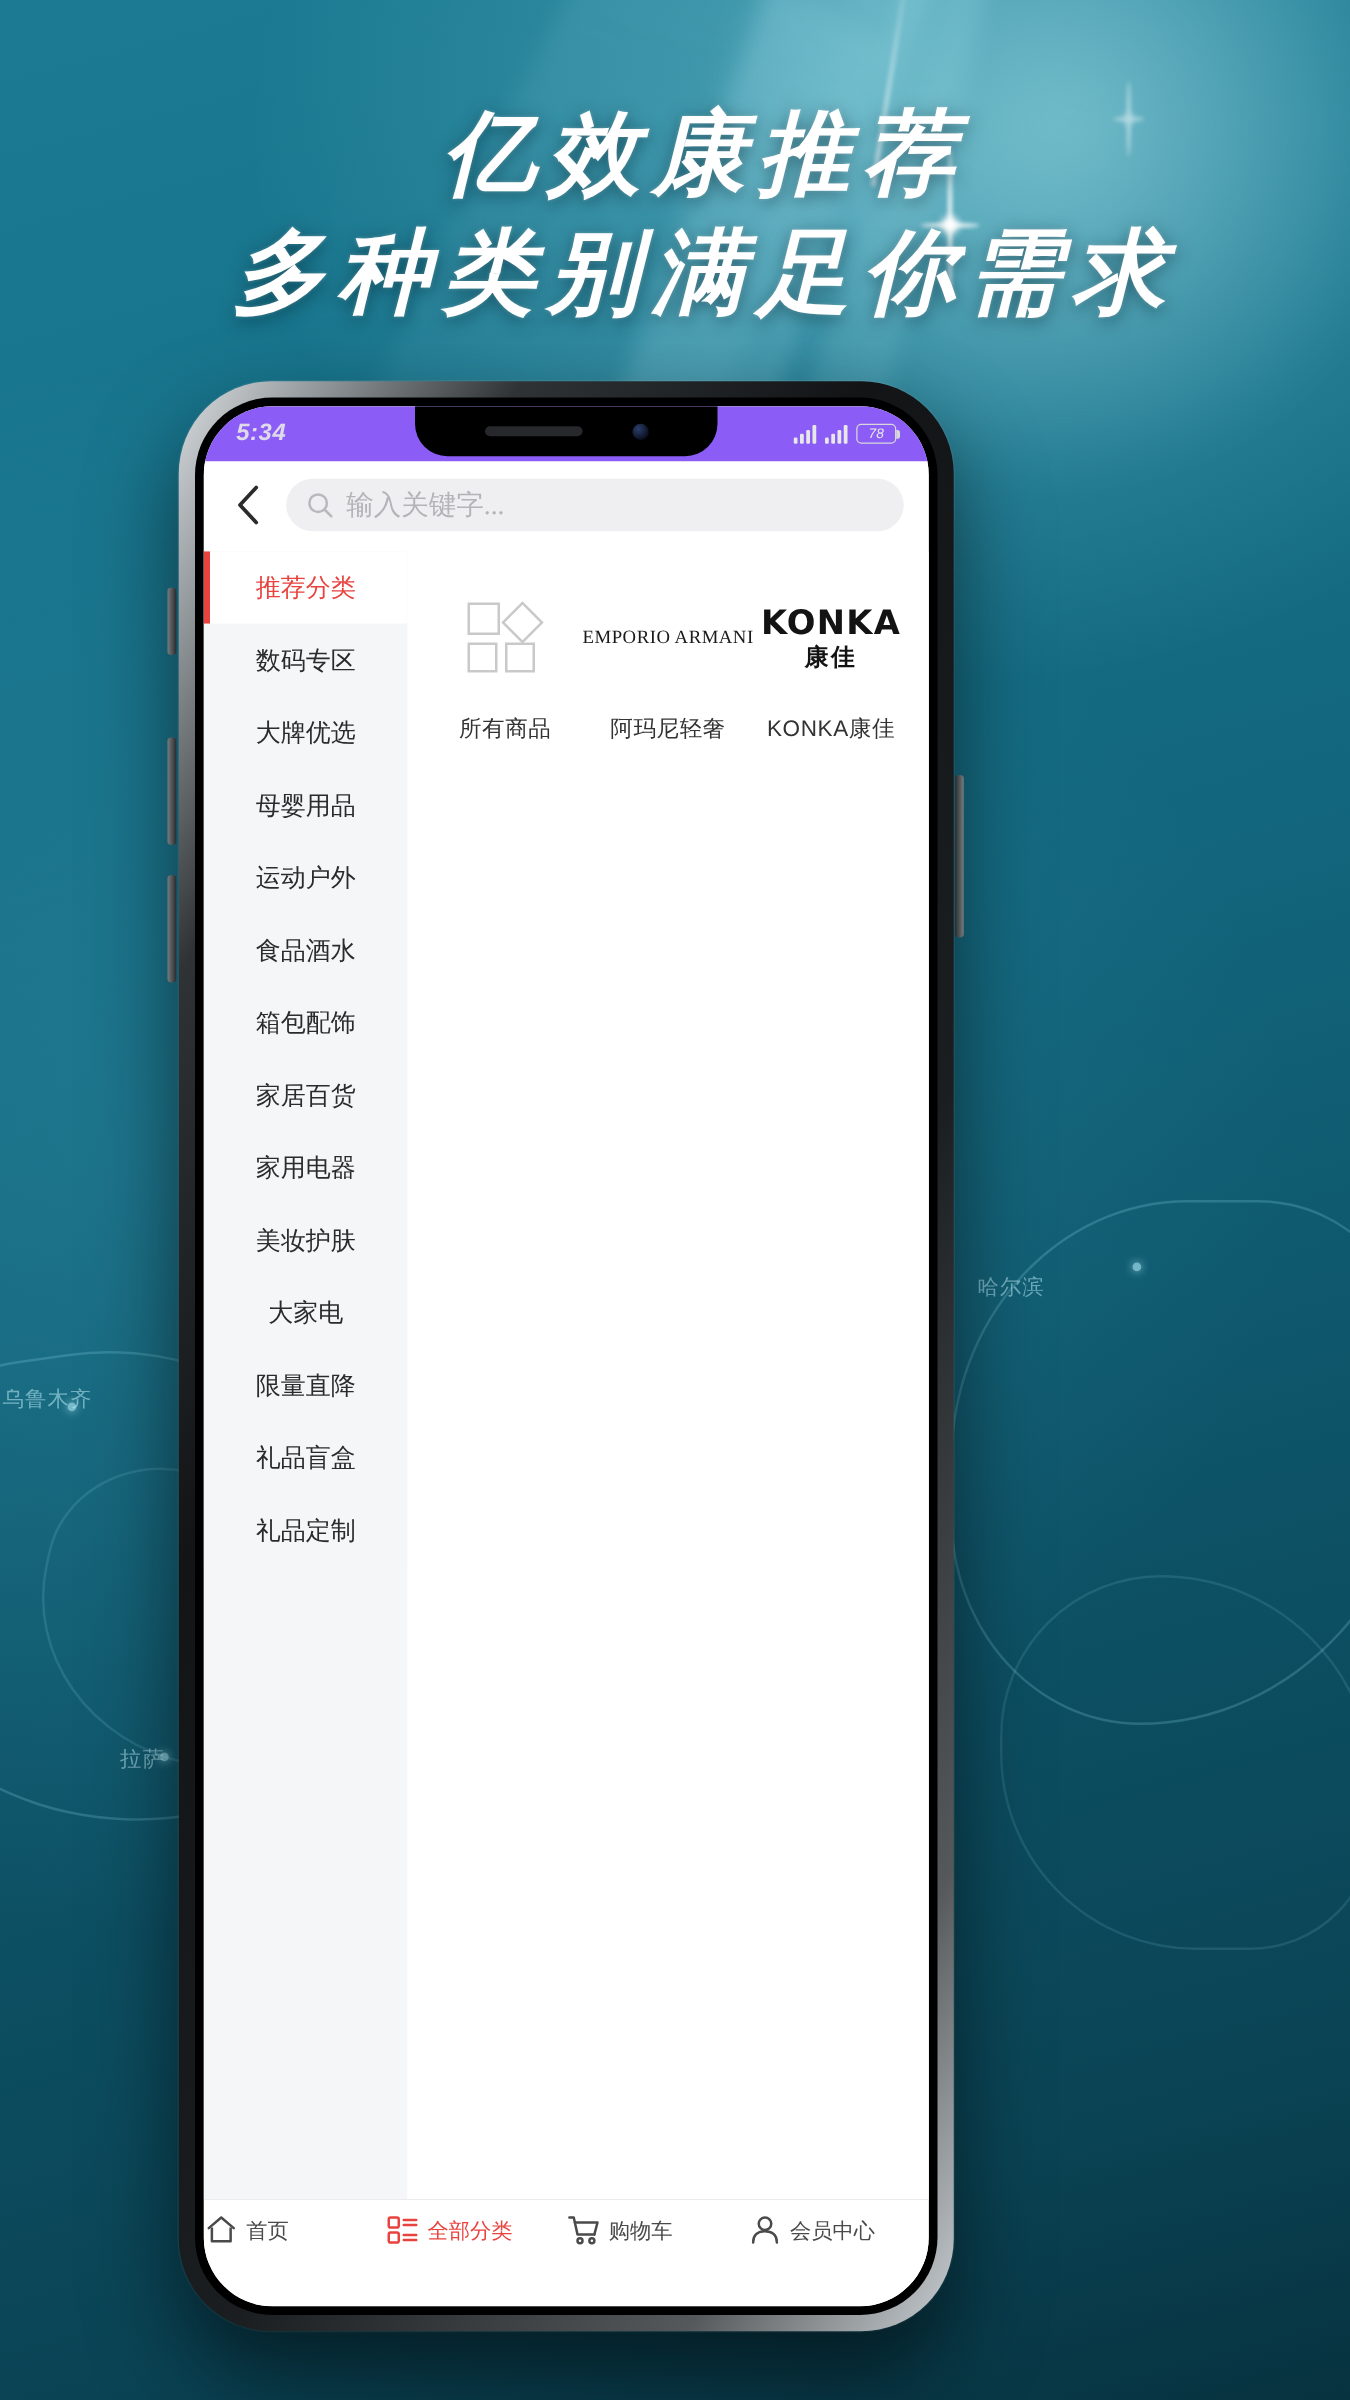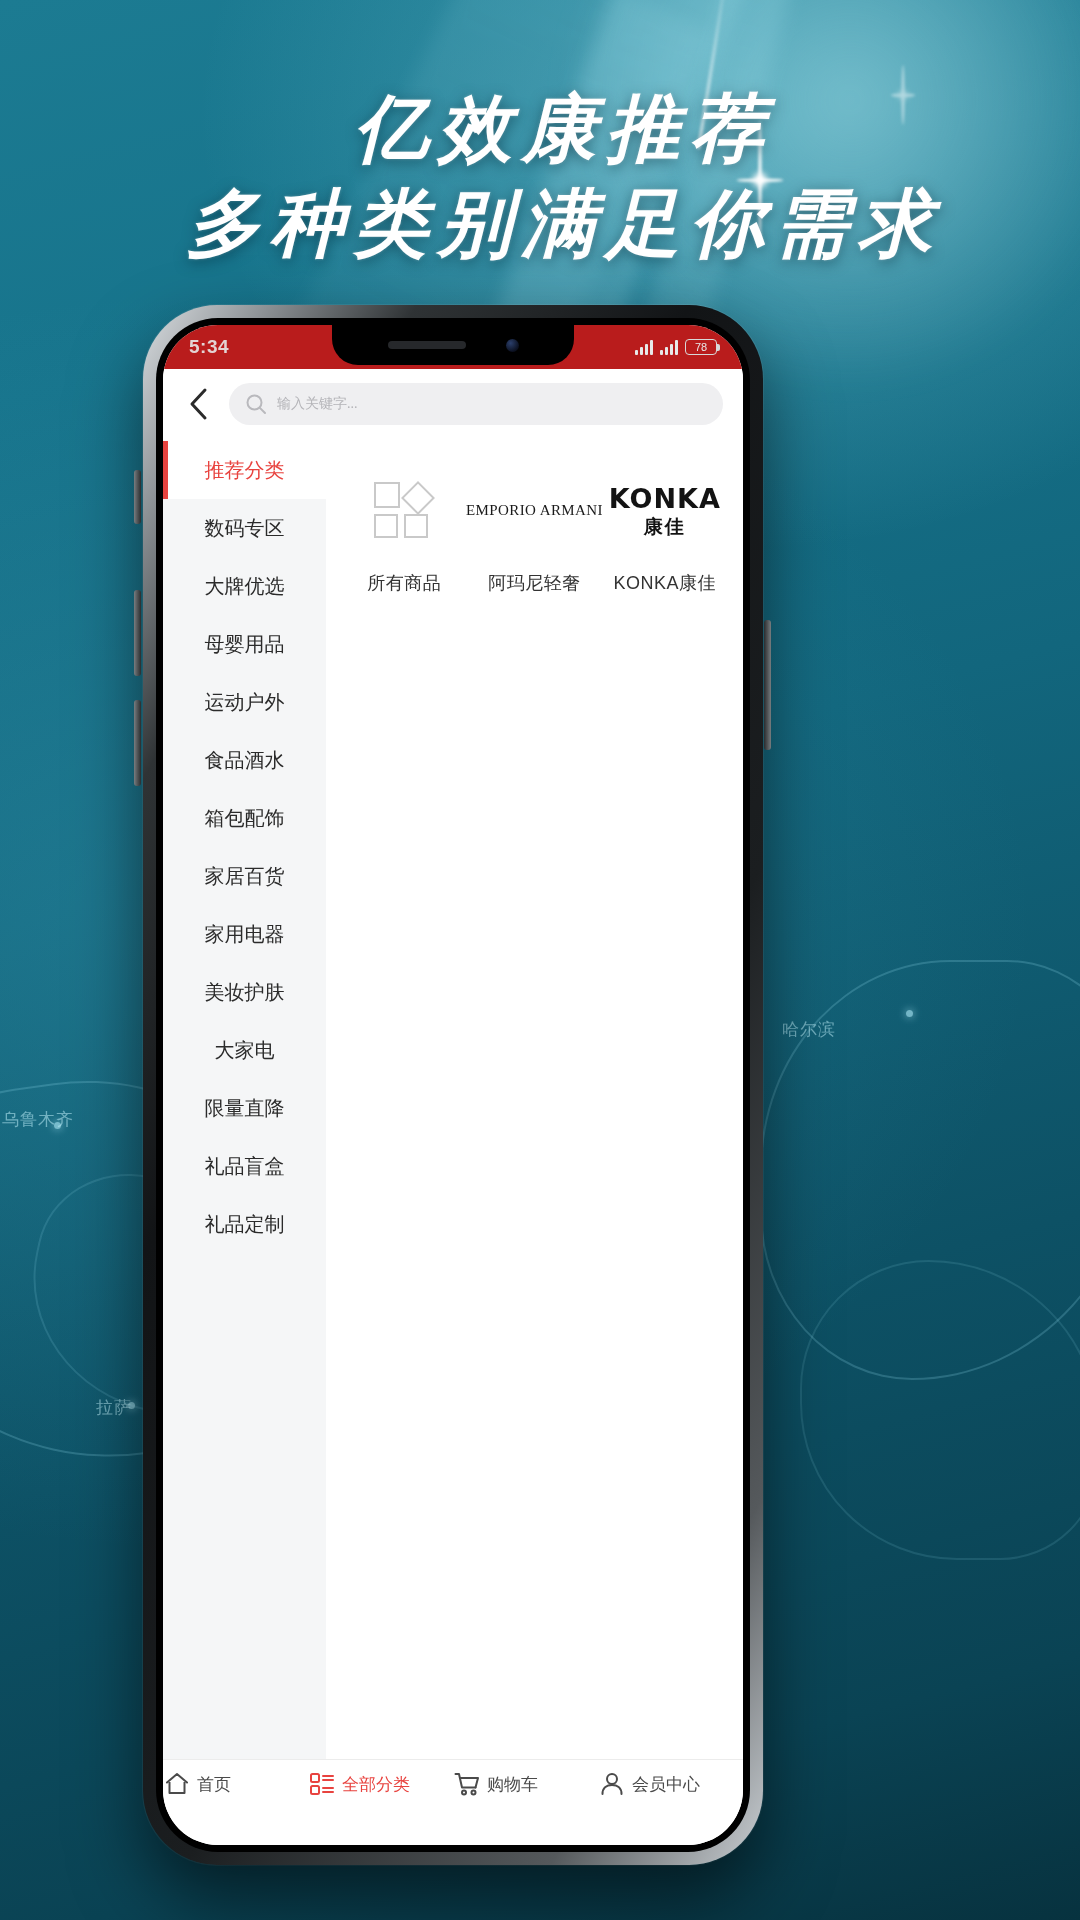--- a/index.html
+++ b/index.html
@@ -70,21 +70,21 @@
     background: rgba(170,230,245,0.65); box-shadow:0 0 8px rgba(170,230,245,0.8);
   }
 
   
   #headline {
     position: absolute; top: 86px; left: 0; width: 1080px;
     text-align: center; z-index: 20;
   }
   #headline .line {
     color: #ffffff;
-    font-family: Liberation Sans, sans-serif;
+    font-family: Liberation Mono, monospace;
     font-weight: 700;
     font-style: italic;
     letter-spacing: 10px;
     text-shadow: 0 3px 14px rgba(0,40,55,0.55), 0 0 3px rgba(255,255,255,0.35);
     white-space: nowrap;
     padding-left: 48px;
   }
   #headline .l1 { font-size: 74px; line-height: 86px; }
   #headline .l2 { font-size: 74px; line-height: 92px; margin-top: 6px; }
 
@@ -117,24 +117,25 @@
   .side-btn { position:absolute; background: linear-gradient(90deg,#9aa0a4,#3a3e41); border-radius:3px; }
   .sb-left-1 { left: 134px; top: 470px; width: 7px; height: 54px;  z-index: 29; }
   .sb-left-2 { left: 134px; top: 590px; width: 7px; height: 86px;  z-index: 29; }
   .sb-left-3 { left: 134px; top: 700px; width: 7px; height: 86px;  z-index: 29; }
   .sb-right-1{ left: 764px; top: 620px; width: 7px; height: 130px; z-index: 29;
                background: linear-gradient(270deg,#9aa0a4,#3a3e41); }
 
   
   #statusbar {
     position: relative; height: 44px; width: 100%;
-    background: #b91c1c;
+    background: #8b5cf6;
     display: flex; align-items: center; justify-content: space-between;
     padding: 0 26px; color: #e8e8e8; font-size: 19px;
     font-family: "Liberation Sans", sans-serif;
+    font-style: italic;
   }
   #statusbar .time { font-weight: 600; letter-spacing: .5px; opacity: .9; }
   #statusbar .right { display: flex; align-items: flex-end; gap: 7px; }
   .sig-bars { display: flex; align-items: flex-end; gap: 2px; height: 15px; }
   .sig-bars i { width: 3px; background: #e8e8e8; border-radius: 1px; display:block; }
   .sig-bars i:nth-child(1){height:5px} .sig-bars i:nth-child(2){height:8px}
   .sig-bars i:nth-child(3){height:11px} .sig-bars i:nth-child(4){height:15px}
   .batt {
     width: 32px; height: 16px; border: 1.6px solid #d8d8d8; border-radius: 4px;
     position: relative; display:flex; align-items:center; justify-content:center;
@@ -162,21 +163,21 @@
   #backBtn {
     width: 34px; height: 34px; flex: 0 0 34px;
     display: flex; align-items: center; justify-content: center;
     cursor: pointer;
   }
   #backBtn svg { display: block; }
   #searchInput {
     flex: 1; height: 42px; border-radius: 21px; background: #efeff1;
     display: flex; align-items: center; gap: 10px; padding: 0 16px;
   }
-  #searchInput .ph { color: #b4b4b8; font-size: 14px; font-family:Liberation Serif, serif; }
+  #searchInput .ph { color: #b4b4b8; font-size: 22px; font-family:Liberation Serif, serif; }
 
   
   #catBody { display: flex; height: calc(100% - 44px - 72px - 86px); background:#fff; }
 
   #sidebar {
     width: 163px; flex: 0 0 163px;
     background: #f5f6f7;
     overflow: hidden;
   }
   .cat-item {

